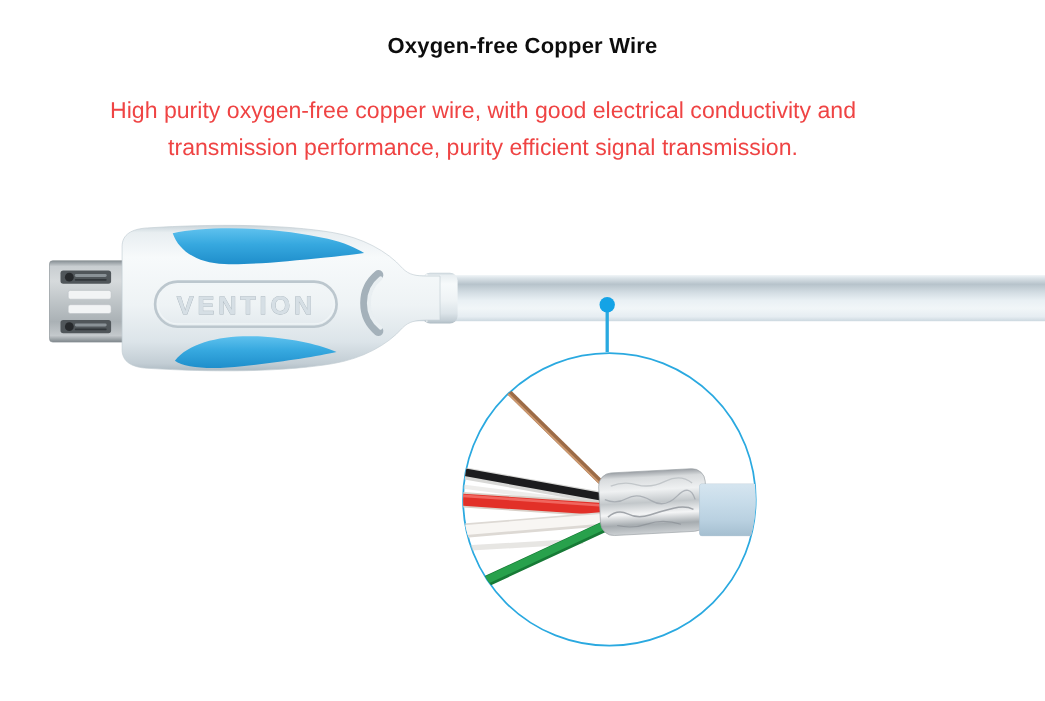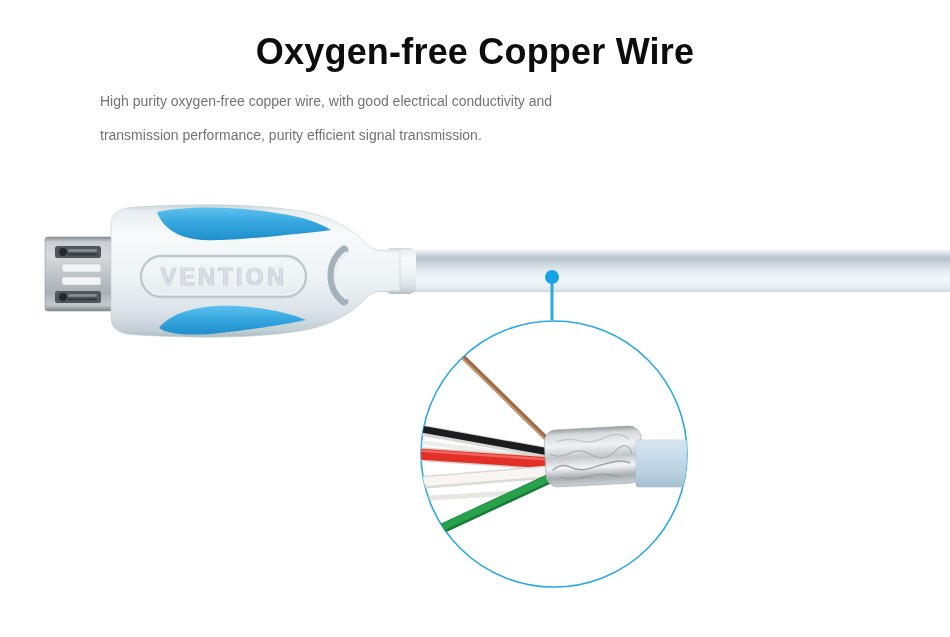--- a/index.html
+++ b/index.html
@@ -7,32 +7,33 @@
     position:relative;
     width:950px;height:637px;
     background:#ffffff;
     overflow:hidden;
     font-family:"Liberation Sans", sans-serif;
   }
   .title{
     position:absolute;
     top:31px;left:0;width:950px;
     text-align:center;
-    font-size:36px;
+    font-size:20px;
     font-weight:bold;
     color:#0d0d0d;
     letter-spacing:0.2px;
   }
   .description{
     position:absolute;
     top:84px;left:100px;
-    font-size:14px;
-    color:#737373;
+    font-size:21px;
+    color:#ef4444;
     line-height:34px;
     white-space:nowrap;
+    text-align:center;
   }
   .photo{
     position:absolute;
     top:0;left:0;
   }
 </style>
 </head>
 <body>
 
 <div class="page">

